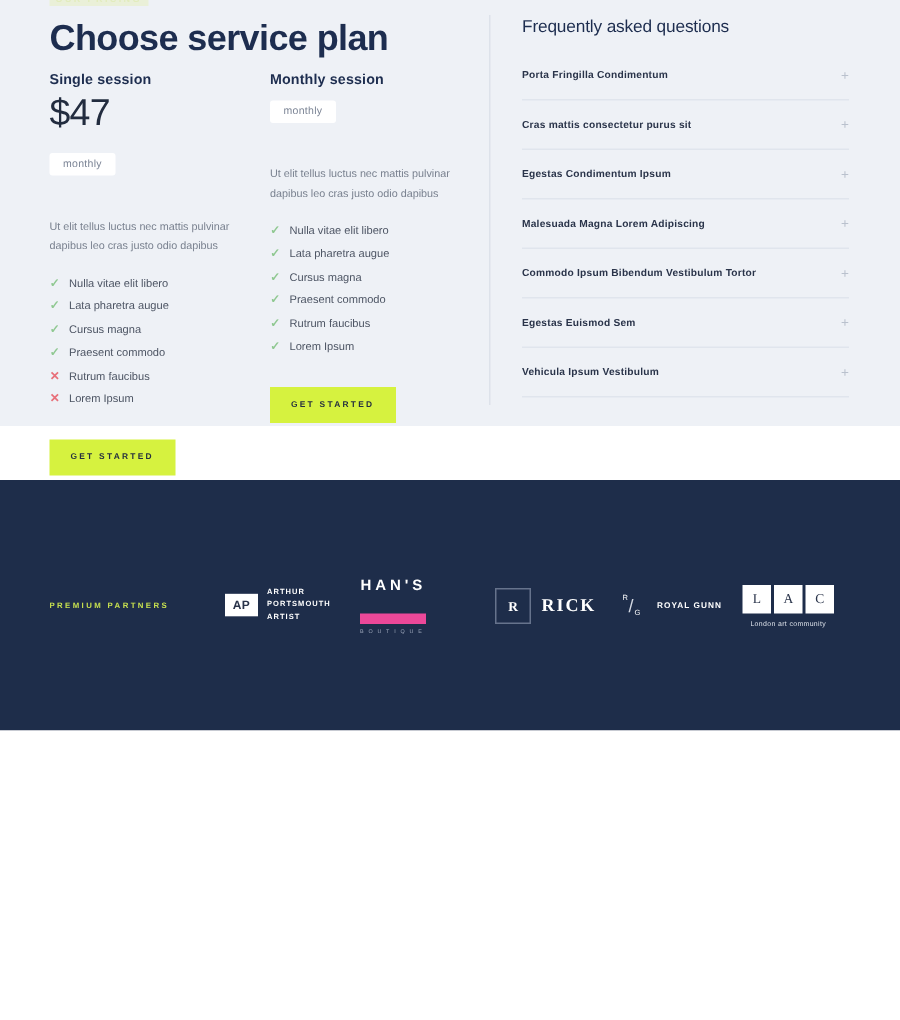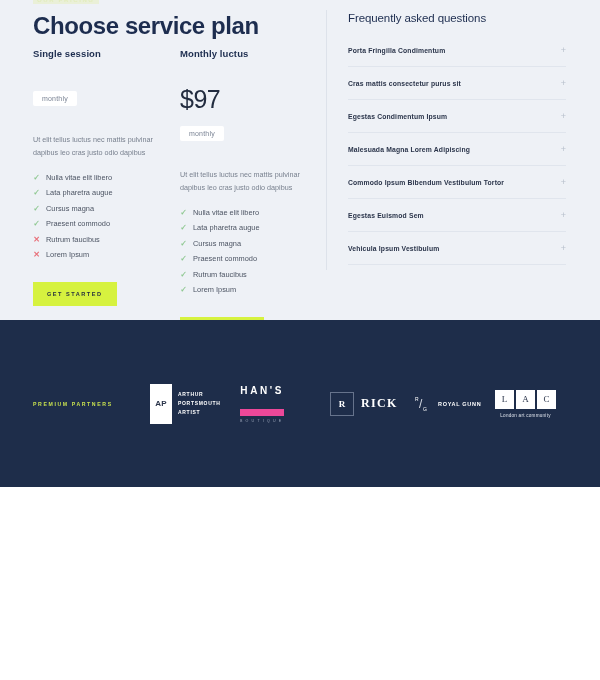--- a/index.html
+++ b/index.html
@@ -7,21 +7,21 @@
   html, body {
     width:600px; height:680px;
     font-family:"Liberation Sans", sans-serif;
     background:#ffffff;
     overflow:hidden;
   }
   .page { position:relative; width:600px; height:680px; }
 
   
   .sec-pricing {
-    position:absolute; left:0; top:0; width:600px; height:320px;
+    position:absolute; left:0; top:0; width:600px; height:284px;
     background:#eef1f6;
   }
   .eyebrow-top {
     position:absolute; left:33px; top:-4px;
     font-size:6px; font-weight:bold; letter-spacing:1.6px;
     color:#d9e88f; text-transform:uppercase;
     background:#e8f0c0; padding:1px 4px;
     opacity:.55;
   }
   .pricing-col { position:absolute; left:0; top:0; width:327px; height:320px; }
@@ -35,21 +35,21 @@
     font-size:24px; font-weight:bold; color:#1d2d4f;
     letter-spacing:-0.4px;
   }
 
   .plan { position:absolute; top:48px; }
   .plan.p1 { left:33px; width:140px; }
   .plan.p2 { left:180px; width:140px; }
 
   .plan-name {
     font-size:9.5px; font-weight:bold; color:#1d2d4f;
-    letter-spacing:.1px; margin-bottom:28px;
+    letter-spacing:.1px; margin-bottom:4px;
   }
   .plan-price {
     font-size:25px; font-weight:300; color:#222c3f;
     letter-spacing:-0.5px; line-height:1; margin-bottom:10px;
   }
   .plan-badge {
     display:inline-block; background:#ffffff; color:#7b8495;
     font-size:7px; padding:4px 9px; border-radius:2px;
     letter-spacing:.2px;
   }
@@ -103,21 +103,21 @@
   .pp-label {
     position:absolute; left:33px; top:50%; transform:translateY(-50%);
     font-size:5.2px; font-weight:bold; letter-spacing:1.6px;
     color:#c7e04f; text-transform:uppercase;
   }
   .logo { position:absolute; top:50%; transform:translateY(-50%); color:#fff; }
 
   
   .lg-ap { left:150px; display:flex; align-items:center; gap:6px; }
   .ap-box {
-    width:22px; height:40px; background:#fff; color:#2a344a;
+    width:22px; height:15px; background:#fff; color:#2a344a;
     display:flex; align-items:center; justify-content:center;
     font-size:8px; font-weight:bold; letter-spacing:.3px;
   }
   .ap-txt { font-size:5px; font-weight:bold; letter-spacing:.7px; line-height:1.75; color:#fff; }
 
   
   .lg-hans { left:240px; text-align:center; }
   .hans-top {
     font-size:10px; letter-spacing:2.6px; color:#fff; font-weight:700;
     border-bottom:7px solid #ec4899; padding-bottom:13px;
@@ -175,20 +175,21 @@
 
   <section class="sec-pricing">
 
     <div class="eyebrow-top">OUR PRICING</div>
 
     <div class="pricing-col">
       <h1 class="h-title">Choose service plan</h1>
 
       <div class="plan p1">
         <div class="plan-name">Single session</div>
+        <div class="plan-price">$47</div>
         <span class="plan-badge">monthly</span>
         <p class="plan-desc">Ut elit tellus luctus nec mattis pulvinar dapibus leo cras justo odio dapibus</p>
         <ul class="feat-list">
           <li>
               <span class="mk yes">✓</span>
               <span>Nulla vitae elit libero</span>
             </li>
           <li>
               <span class="mk yes">✓</span>
               <span>Lata pharetra augue</span>
@@ -207,22 +208,21 @@
             </li>
           <li>
               <span class="mk no">✕</span>
               <span>Lorem Ipsum</span>
             </li>
         </ul>
         <button class="btn-start">GET STARTED</button>
       </div>
 
       <div class="plan p2">
-        <div class="plan-name">Monthly luctus</div>
-        <div class="plan-price">$97</div>
+        <div class="plan-name">Monthly session</div>
         <span class="plan-badge">monthly</span>
         <p class="plan-desc">Ut elit tellus luctus nec mattis pulvinar dapibus leo cras justo odio dapibus</p>
         <ul class="feat-list">
           <li>
               <span class="mk yes">✓</span>
               <span>Nulla vitae elit libero</span>
             </li>
           <li>
               <span class="mk yes">✓</span>
               <span>Lata pharetra augue</span>

